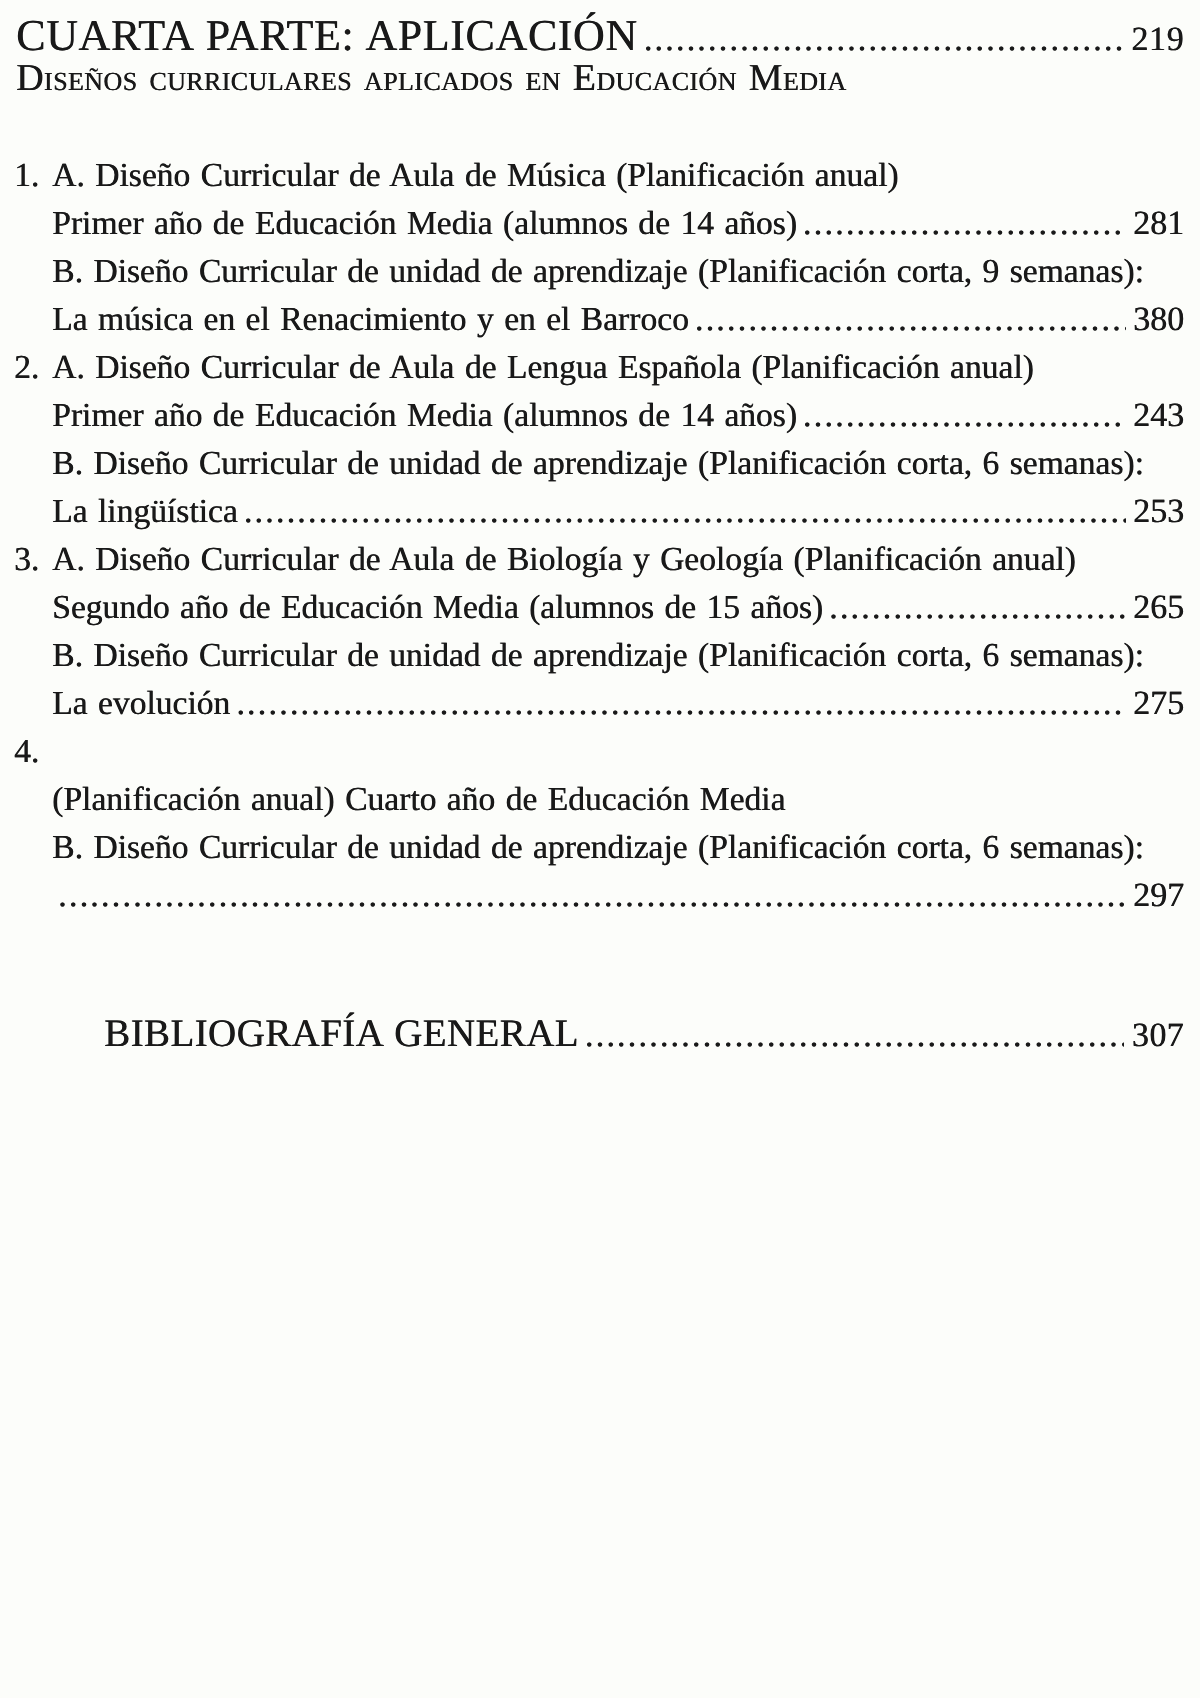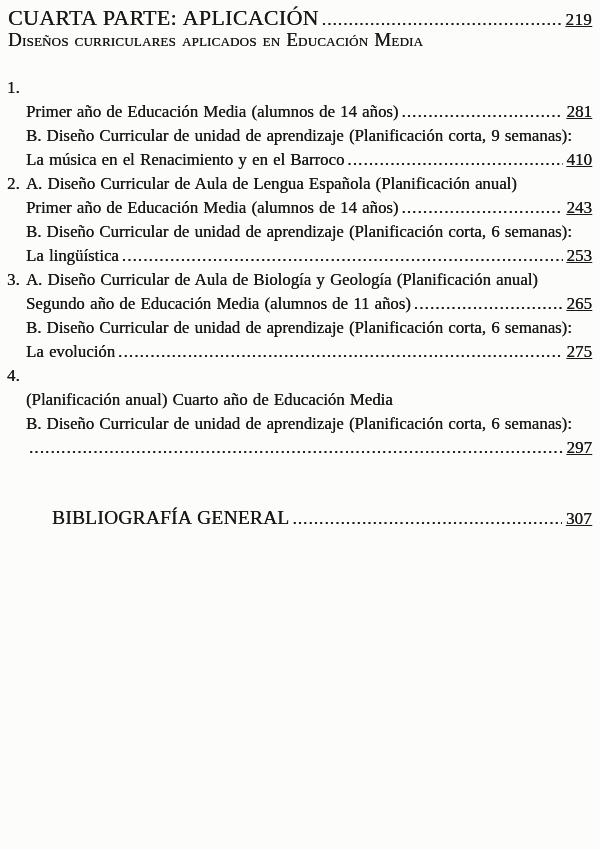--- a/index.html
+++ b/index.html
@@ -66,21 +66,20 @@
     margin: 0 4px 0 3px;
     font-size: 17px;
   }
   .leader::after {
     content: "..........................................................................................................................................................";
     letter-spacing: 1.1px;
   }
   .pg {
     flex: 0 0 auto;
     font-size: 17px;
-    text-decoration: underline;
   }
   
   .biblio-row {
     margin-top: 46px;
     font-size: 19.5px;
     letter-spacing: 0.2px;
     margin-left: 44px;
   }
 </style>
 </head>
@@ -95,36 +94,37 @@
   </div>
 
   <div class="row subtitle-row">
     <span class="txt">Diseños curriculares aplicados en Educación Media</span>
   </div>
 
   <div class="toc">
 
     <div class="row">
       <span class="entry-num">1.</span>
+      <span class="txt">A. Diseño Curricular de Aula de Música (Planificación anual)</span>
     </div>
 
     <div class="row">
       <span class="txt">Primer año de Educación Media (alumnos de 14 años)</span>
       <span class="leader"></span>
       <span class="pg">281</span>
     </div>
 
     <div class="row">
       <span class="txt">B. Diseño Curricular de unidad de aprendizaje (Planificación corta, 9 semanas):</span>
     </div>
 
     <div class="row">
       <span class="txt">La música en el Renacimiento y en el Barroco</span>
       <span class="leader"></span>
-      <span class="pg">410</span>
+      <span class="pg">380</span>
     </div>
 
     <div class="row">
       <span class="entry-num">2.</span>
       <span class="txt">A. Diseño Curricular de Aula de Lengua Española (Planificación anual)</span>
     </div>
 
     <div class="row">
       <span class="txt">Primer año de Educación Media (alumnos de 14 años)</span>
       <span class="leader"></span>
@@ -140,21 +140,21 @@
       <span class="leader"></span>
       <span class="pg">253</span>
     </div>
 
     <div class="row">
       <span class="entry-num">3.</span>
       <span class="txt">A. Diseño Curricular de Aula de Biología y Geología (Planificación anual)</span>
     </div>
 
     <div class="row">
-      <span class="txt">Segundo año de Educación Media (alumnos de 11 años)</span>
+      <span class="txt">Segundo año de Educación Media (alumnos de 15 años)</span>
       <span class="leader"></span>
       <span class="pg">265</span>
     </div>
 
     <div class="row">
       <span class="txt">B. Diseño Curricular de unidad de aprendizaje (Planificación corta, 6 semanas):</span>
     </div>
 
     <div class="row">
       <span class="txt">La evolución</span>

